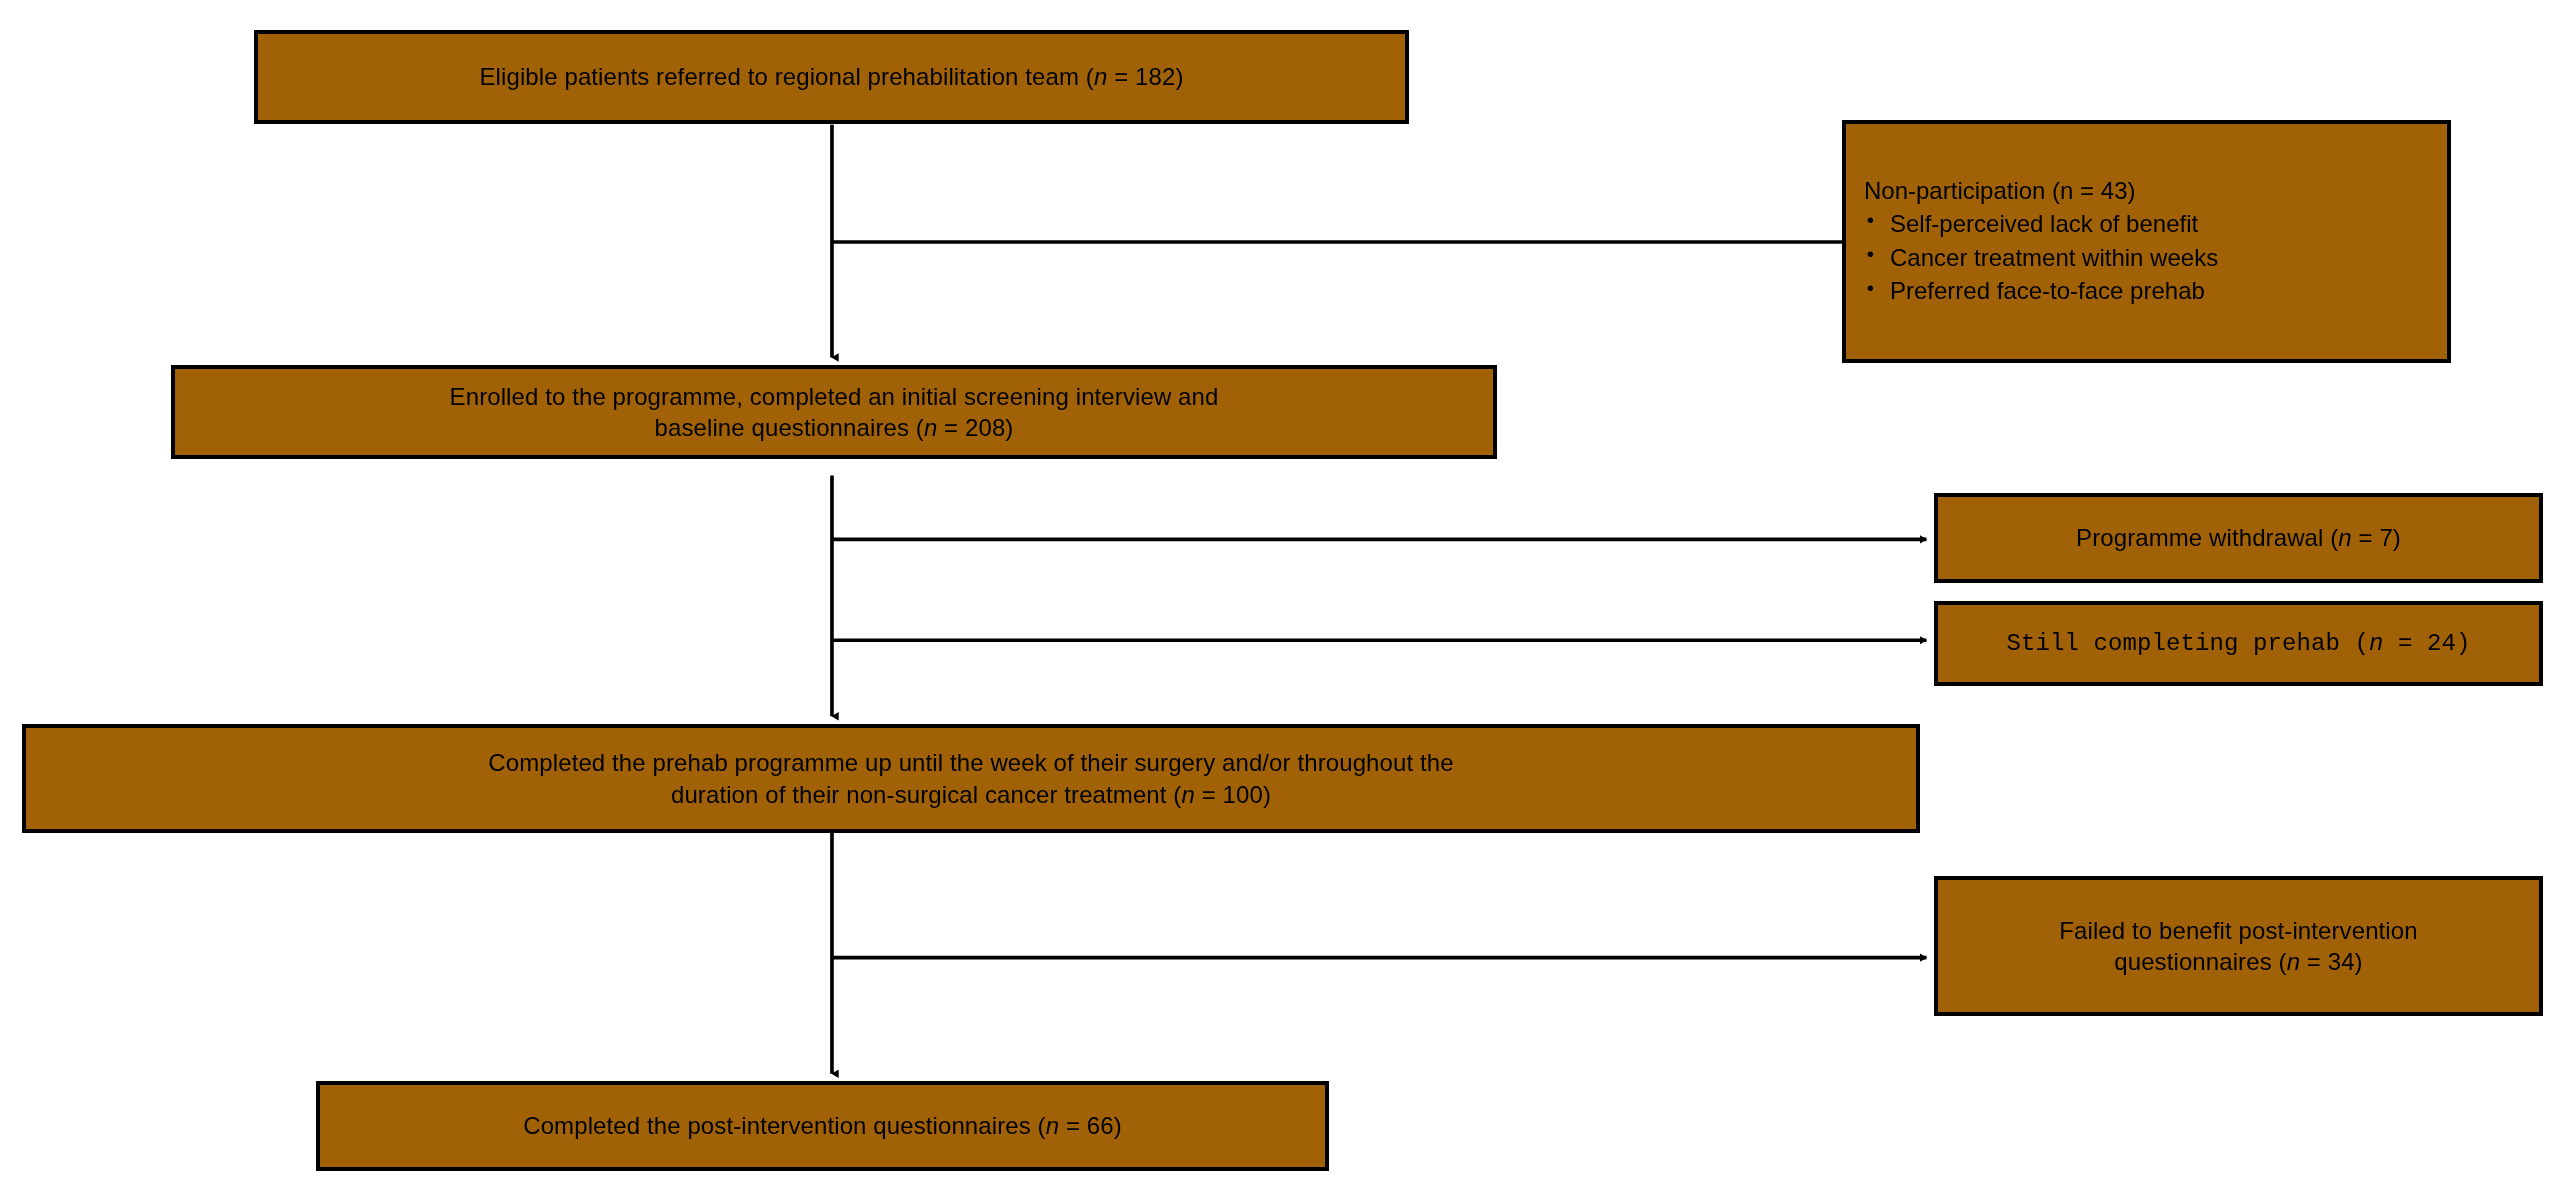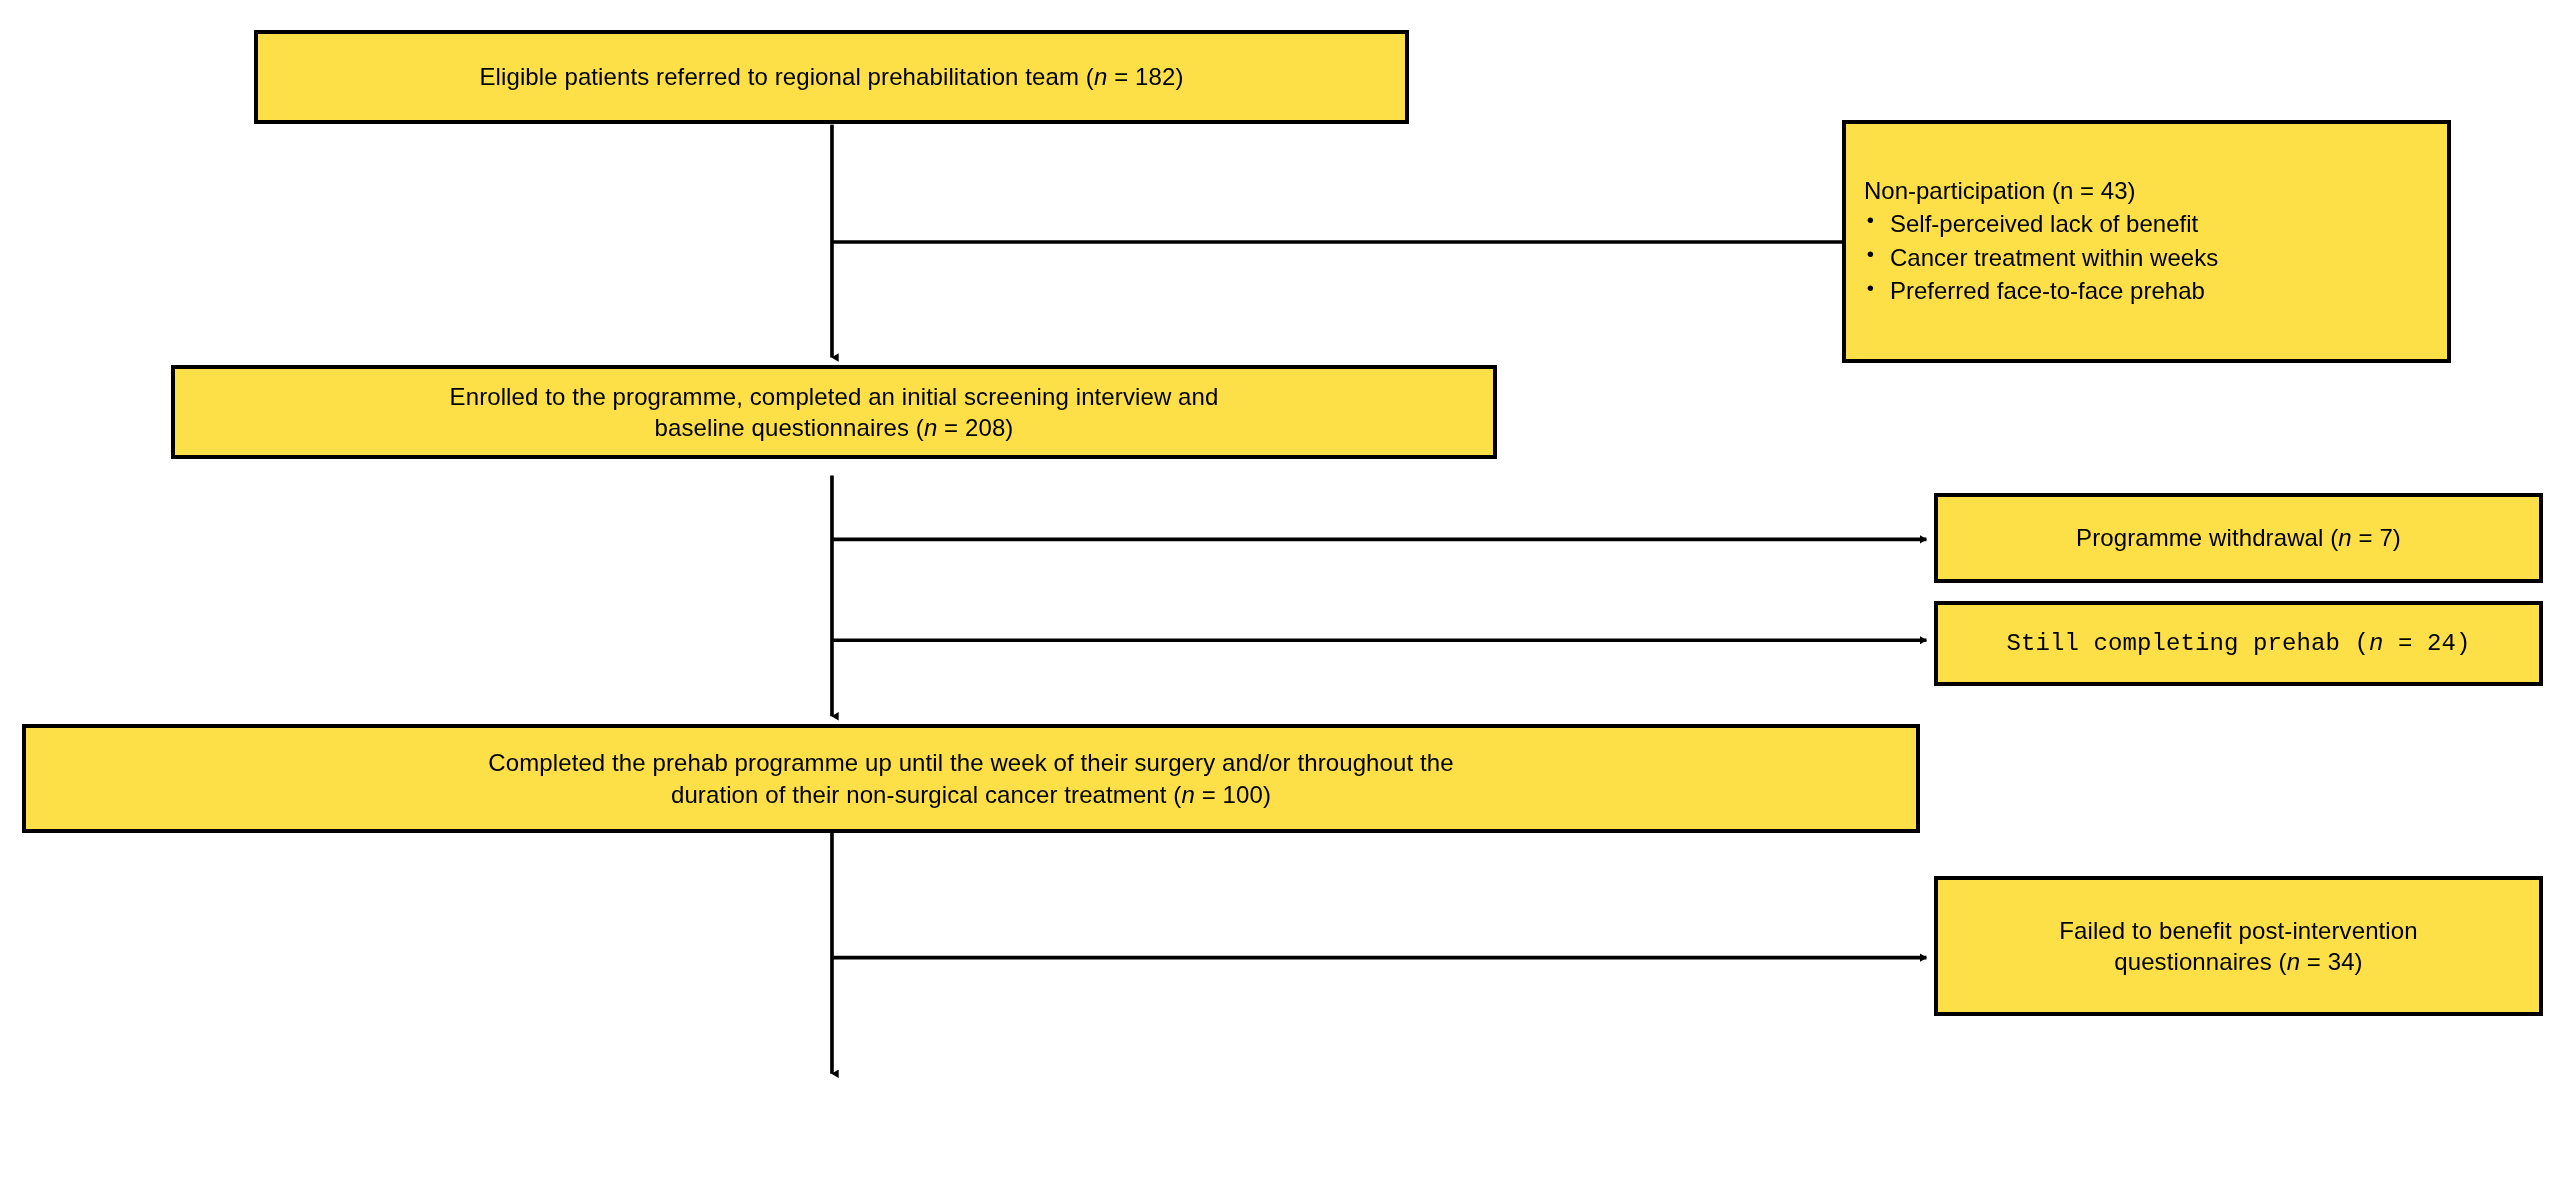--- a/index.html
+++ b/index.html
@@ -21,21 +21,21 @@
   #connector-layer {
     position: absolute;
     left: 0;
     top: 0;
     width: 2576px;
     height: 1196px;
   }
   .node {
     position: absolute;
     box-sizing: border-box;
-    background: #fde047;
+    background: #a16207;
     border: 4.3px solid #000000;
     display: flex;
     flex-direction: column;
     justify-content: center;
     z-index: 2;
   }
   .node-centered {
     align-items: center;
     text-align: center;
   }
@@ -150,15 +150,18 @@
   </div>
 
   <div class="node node-centered" style="left:22px; top:724px; width:1898px; height:109px;text-align:center;">
     <div class="node-text"><span>Completed the prehab programme up until the week of their surgery and/or throughout the</span><br><span>duration of their non-surgical cancer treatment (</span><span class="it">n</span><span> = 100)</span></div>
   </div>
 
   <div class="node node-centered" style="left:1934px; top:876px; width:609px; height:140px;">
     <div class="node-text"><span>Failed to benefit post-intervention</span><br><span>questionnaires (</span><span class="it">n</span><span> = 34)</span></div>
   </div>
 
+  <div class="node node-centered" style="left:316px; top:1081px; width:1013px; height:90px;">
+    <div class="node-text"><span>Completed the post-intervention questionnaires (</span><span class="it">n</span><span> = 66)</span></div>
+  </div>
 
 </div>
 
 
 </body></html>

